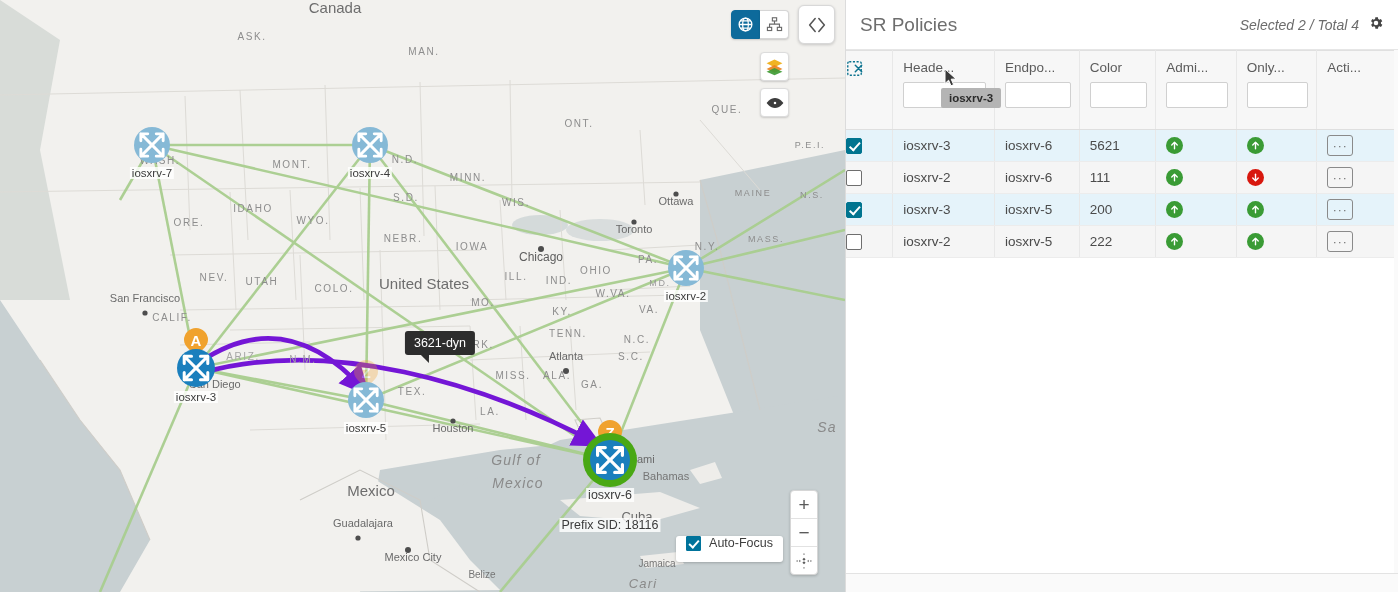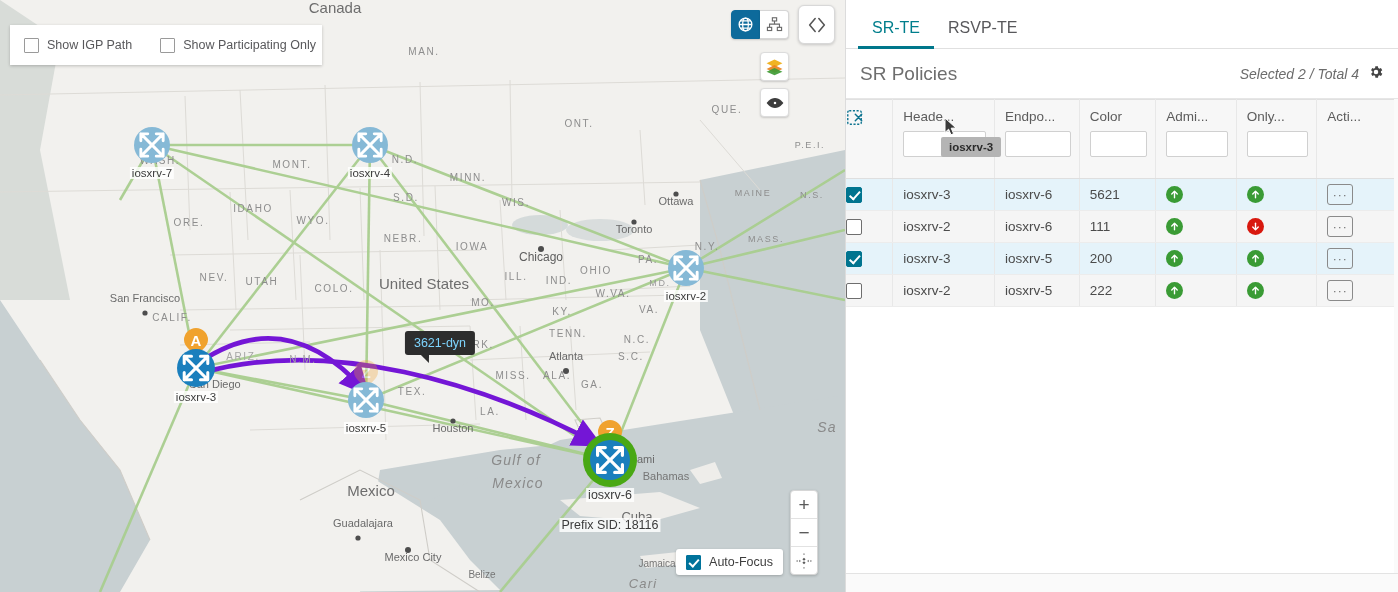--- a/index.html
+++ b/index.html
@@ -97,42 +97,42 @@
     box-shadow: 0 1px 3px rgba(0,0,0,.2);
     z-index: 40; box-sizing: border-box;
   }
   .zoom-item {
     height: 27px; display: flex; align-items: center; justify-content: center;
     font-size: 19px; color: #5a5a5a; border-bottom: 1px solid #e2e2e2;
   }
   .zoom-item:last-child { border-bottom: none; }
 
   .autofocus-box {
-    position: absolute; right: 62px; bottom: 17px;
+    position: absolute; right: 62px; bottom: 30px;
     height: 26px; background: #fff;
     border-radius: 3px; box-shadow: 0 1px 3px rgba(0,0,0,.22);
-    display: flex; align-items: center; padding: 0 10px;
+    display: flex; padding: 0 10px;
     z-index: 40; box-sizing: border-box;
   }
   .autofocus-box .toggle-label { font-size: 12.5px; color: #3d3d3d; }
 
   
   .node-label {
     position: absolute;
     background: rgba(255,255,255,.82);
     font-size: 11.5px; color: #3b3b3b;
     padding: 0 2px; white-space: nowrap;
     transform: translateX(-50%);
     z-index: 22;
   }
   .node-label.big { font-size: 12.5px; }
 
   .tooltip-dark {
     position: absolute;
-    background: #2d2d2d; color: #7dd3fc;
+    background: #2d2d2d; color: #ffffff;
     font-size: 12.5px; padding: 5px 9px;
     border-radius: 3px; white-space: nowrap;
     z-index: 35; transform: translateX(-50%);
   }
   .tooltip-dark::after {
     content: ""; position: absolute;
     left: 14px; bottom: -8px;
     border: 5px solid transparent;
     border-top-color: #2d2d2d; border-right-color: #2d2d2d;
   }
@@ -497,27 +497,20 @@
         <div class="node-label" style="left: 370px; top: 167px;">iosxrv-4</div>
         <div class="node-label" style="left: 686px; top: 290px;">iosxrv-2</div>
         <div class="node-label" style="left: 196px; top: 391px;">iosxrv-3</div>
         <div class="node-label" style="left: 366px; top: 422px;">iosxrv-5</div>
         <div class="node-label big" style="left: 610px; top: 488px;">iosxrv-6</div>
         <div class="node-label big" style="left: 610px; top: 494px; margin-top: 24px;">Prefix SID: 18116</div>
       </div>
 
     <div class="tooltip-dark" style="left:440px; top:331px;">3621-dyn</div>
 
-    <div class="toggle-panel">
-      <span class="chk" id="chk-igp"></span>
-      <span class="toggle-label">Show IGP Path</span>
-      <span class="vsep"></span>
-      <span class="chk" id="chk-part"></span>
-      <span class="toggle-label">Show Participating Only</span>
-    </div>
 
     <div class="map-btn-group">
       <div class="map-btn active">
         <svg width="17" height="17" viewBox="0 0 24 24" fill="none" stroke="#fff" stroke-width="1.8">
           <circle cx="12" cy="12" r="9"></circle>
             <ellipse cx="12" cy="12" rx="4" ry="9"></ellipse>
           <path d="M3 12h18M4.5 7h15M4.5 17h15"></path>
         </svg>
       </div>
       <div class="map-btn">
@@ -570,24 +563,20 @@
     </div>
 
     <div class="autofocus-box">
       <span class="chk checked"></span>
       <span class="toggle-label">Auto-Focus</span>
     </div>
   </div>
 
   <div id="right-pane">
 
-    <div class="tabs">
-      <div class="tab active">SR-TE</div>
-      <div class="tab">RSVP-TE</div>
-    </div>
 
     <div class="panel-head">
       <div class="panel-title">SR Policies</div>
       <div class="panel-head-right">
         <span class="count-text">Selected 2 / Total 4</span>
         <span>
           <svg width="16" height="16" viewBox="0 0 24 24" fill="#444">
             <path d="M19.4 13a7.7 7.7 0 000-2l2-1.6-2-3.4-2.4 1a7.6 7.6 0 00-1.7-1l-.4-2.6H11l-.4 2.6a7.6 7.6 0 00-1.7 1l-2.4-1-2 3.4L6.6 11a7.7 7.7 0 000 2l-2 1.6 2 3.4 2.4-1a7.6 7.6 0 001.7 1l.4 2.6h3.9l.4-2.6a7.6 7.6 0 001.7-1l2.4 1 2-3.4zM12 15.4A3.4 3.4 0 1115.4 12 3.4 3.4 0 0112 15.4z"></path>
           </svg>
         </span>

